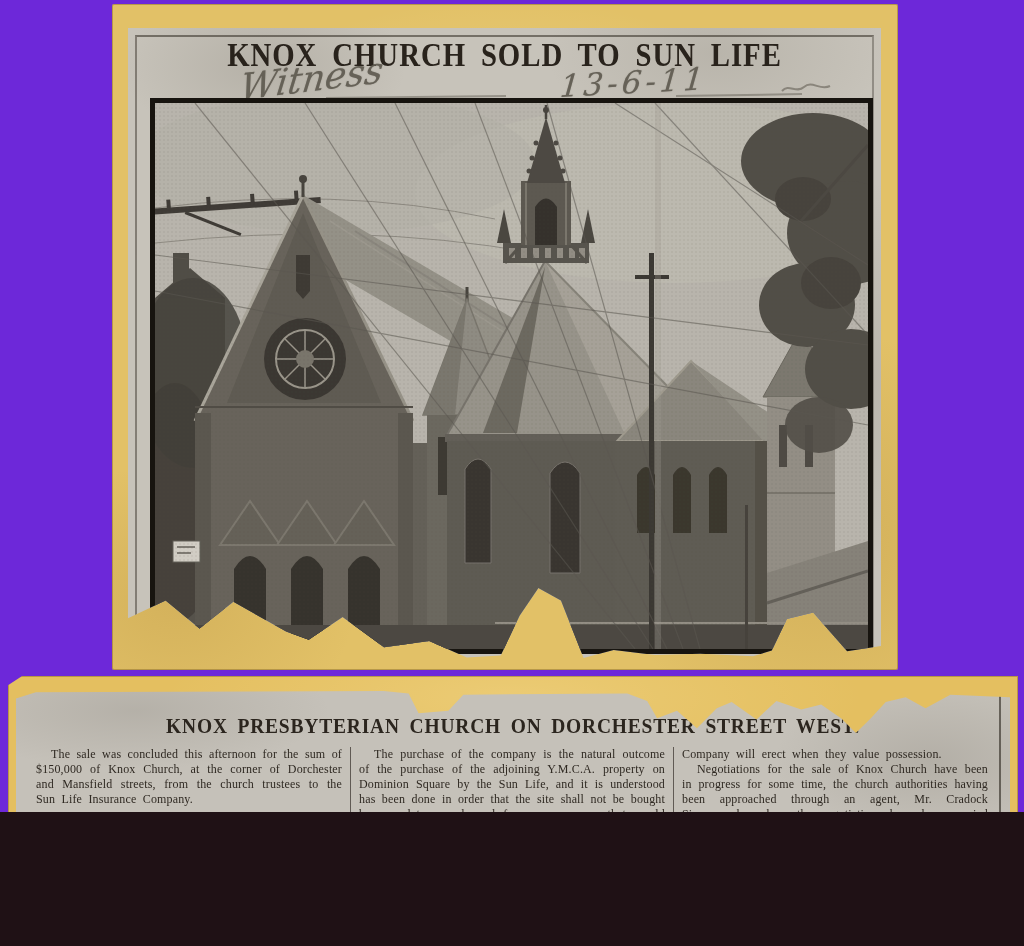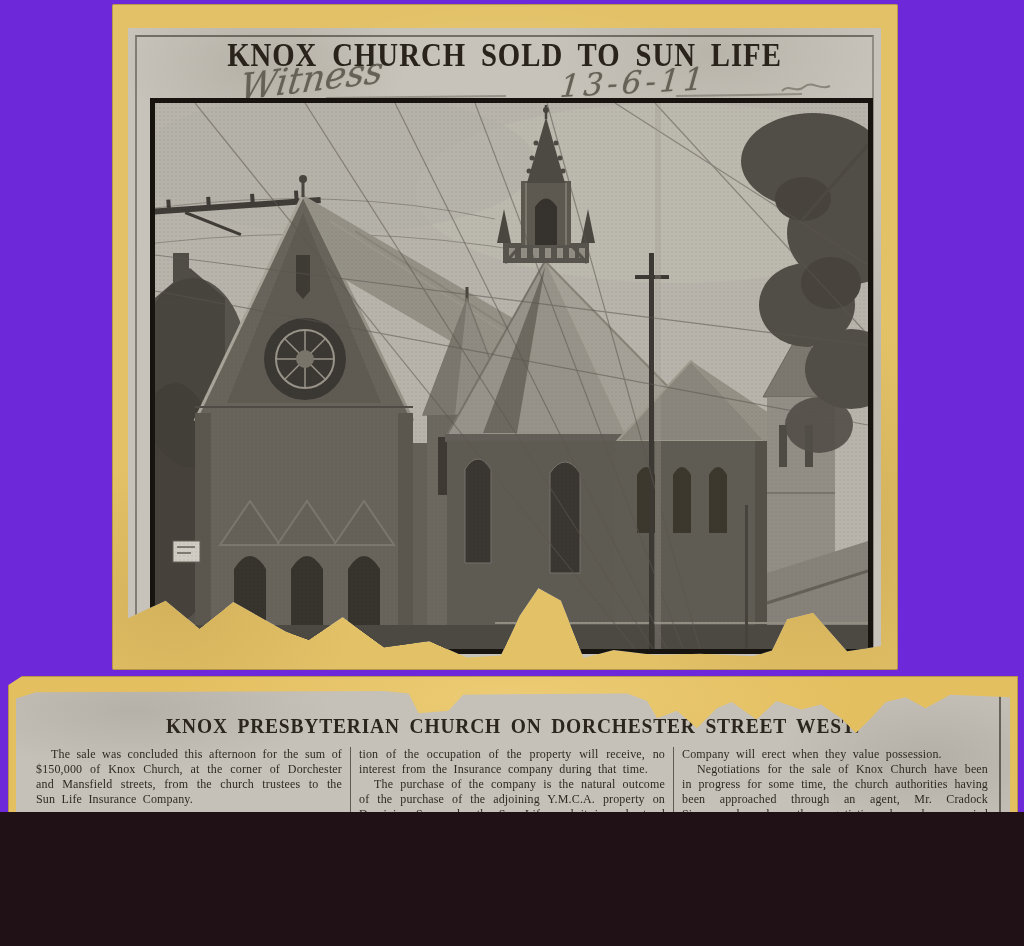--- a/index.html
+++ b/index.html
@@ -281,21 +281,20 @@
       <div class="rule-right"></div>
       <div class="rule-col1-bottom"></div>
 
       <div class="headline-bottom">KNOX PRESBYTERIAN CHURCH ON DORCHESTER STREET WEST.</div>
 
       <div class="columns">
         <div class="col">
           <p class="ind">The sale was concluded this afternoon for the sum of $150,000 of Knox Church, at the corner of Dorchester and Mansfield streets, from the church trustees to the Sun Life Insurance Company.</p>
         </div>
         <div class="col">
-          <p>tion of the occupation of the property will receive, no interest from the Insurance company during that time.</p>
           <p class="ind">The purchase of the company is the natural outcome of the purchase of the adjoining Y.M.C.A. property on Dominion Square by the Sun Life, and it is understood has been done in order that the site shall not be bought by speculators, and used for some purpose that would detract from the value of the handsome building the</p>
         </div>
         <div class="col">
           <p>Company will erect when they value possession.</p>
           <p class="ind">Negotiations for the sale of Knox Church have been in progress for some time, the church authorities having been approached through an agent, Mr. Cradock Simpson, by whom the negotiations have been carried out. The size of the ground on which the church stands is about 150 feet by 80 feet, and the price works out therefore at about $10 a foot.</p>
         </div>
       </div>
     </div>
   </div>
 

